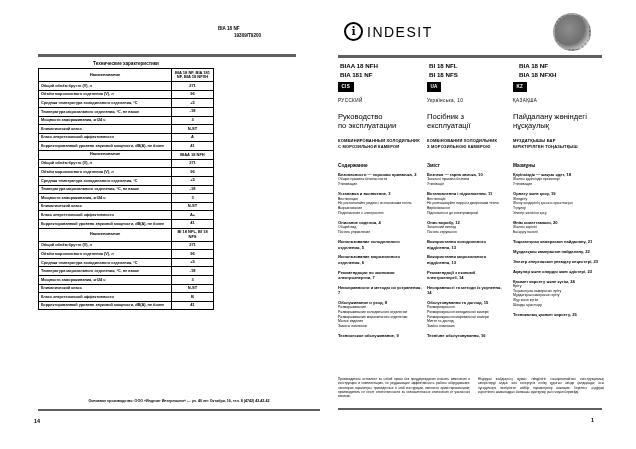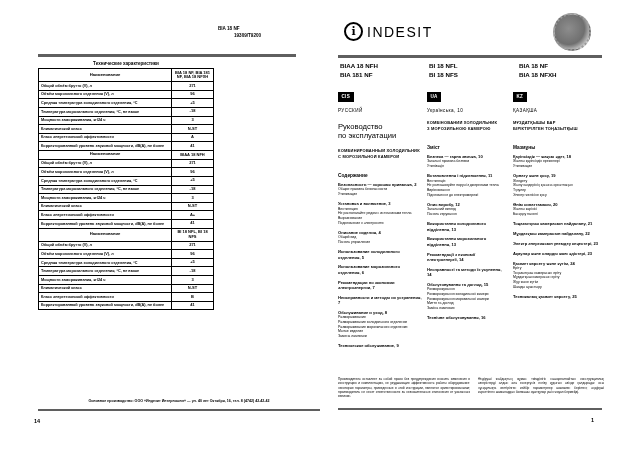--- a/index.html
+++ b/index.html
@@ -23,21 +23,21 @@
   .pageno{font-size:5.5px;font-weight:bold;}
   
   .brand{display:flex;align-items:center;gap:4px;}
   .brand .ring{width:15px;height:15px;border:2.2px solid #000;border-radius:50%;
                display:flex;align-items:center;justify-content:center;
                font-weight:bold;font-size:11px;font-family:"DejaVu Serif",serif;}
   .brand .word{font-size:14px;font-weight:normal;letter-spacing:1.5px;}
   .stamp{width:34px;height:34px;border-radius:50%;border:2px dotted #9a9a9a;
          background:radial-gradient(circle at 40% 40%, #8d8d8d 0%, #6f6f6f 55%, #c9c9c9 78%, #efefef 100%);}
   .model{font-size:6.2px;font-weight:bold;line-height:1.45;white-space:pre-line;}
-  .col{position:absolute;top:84px;}
+  .col{position:absolute;top:74px;}
   .badge{display:inline-block;background:#000;color:#fff;font-size:4.6px;font-weight:bold;
          padding:2.5px 3.5px;letter-spacing:.3px;}
   .lang{font-size:4.6px;margin-top:6px;letter-spacing:.4px;}
   .gtitle{font-size:7.6px;line-height:1.25;margin-top:9px;white-space:pre-line;}
   .gsub{font-size:4px;font-weight:bold;line-height:1.45;margin-top:7px;white-space:pre-line;letter-spacing:.2px;}
   .chead{font-size:4.8px;font-weight:bold;margin-top:13px;}
   .entry{margin-top:4.5px;}
   .entry .t{font-size:4.1px;font-weight:bold;line-height:1.3;}
   .entry .s{font-size:3.5px;line-height:1.35;white-space:pre-line;}
   .fn{font-size:3.2px;line-height:1.35;text-align:justify;}
@@ -240,20 +240,22 @@
 Замена лампочки</div>
       </div>
     <div class="entry">
         <div class="t">Техническое обслуживание, 9</div>
       </div>
   </div>
 
   <div class="col" style="left:427px;width:80px;">
     <span class="badge">UA</span>
     <div class="lang">Українська, 10</div>
+    <div class="gtitle">Посібник з
+експлуатації</div>
     <div class="gsub">КОМБІНОВАНИЙ ХОЛОДИЛЬНИК
 З МОРОЗИЛЬНОЮ КАМЕРОЮ</div>
     <div class="chead">Зміст</div>
     <div class="entry">
         <div class="t">Безпека — гарна звичка, 10</div>
         <div class="s">Загальні правила безпеки
 Утилізація</div>
       </div>
     <div class="entry">
         <div class="t">Встановлення і підключення, 11</div>
@@ -288,20 +290,22 @@
 Заміна лампочки</div>
       </div>
     <div class="entry">
         <div class="t">Технічне обслуговування, 16</div>
       </div>
   </div>
 
   <div class="col" style="left:513px;width:90px;">
     <span class="badge">KZ</span>
     <div class="lang">ҚАЗАҚША</div>
+    <div class="gtitle">Пайдалану жөніндегі
+нұсқаулық</div>
     <div class="gsub">МҰЗДАТҚЫШЫ БАР
 БІРІКТІРІЛГЕН ТОҢАЗЫТҚЫШ</div>
     <div class="chead">Мазмұны</div>
     <div class="entry">
         <div class="t">Қауіпсіздік — жақсы әдет, 18</div>
         <div class="s">Жалпы қауіпсіздік ережелері
 Утилизация</div>
       </div>
     <div class="entry">
         <div class="t">Орнату және қосу, 19</div>

